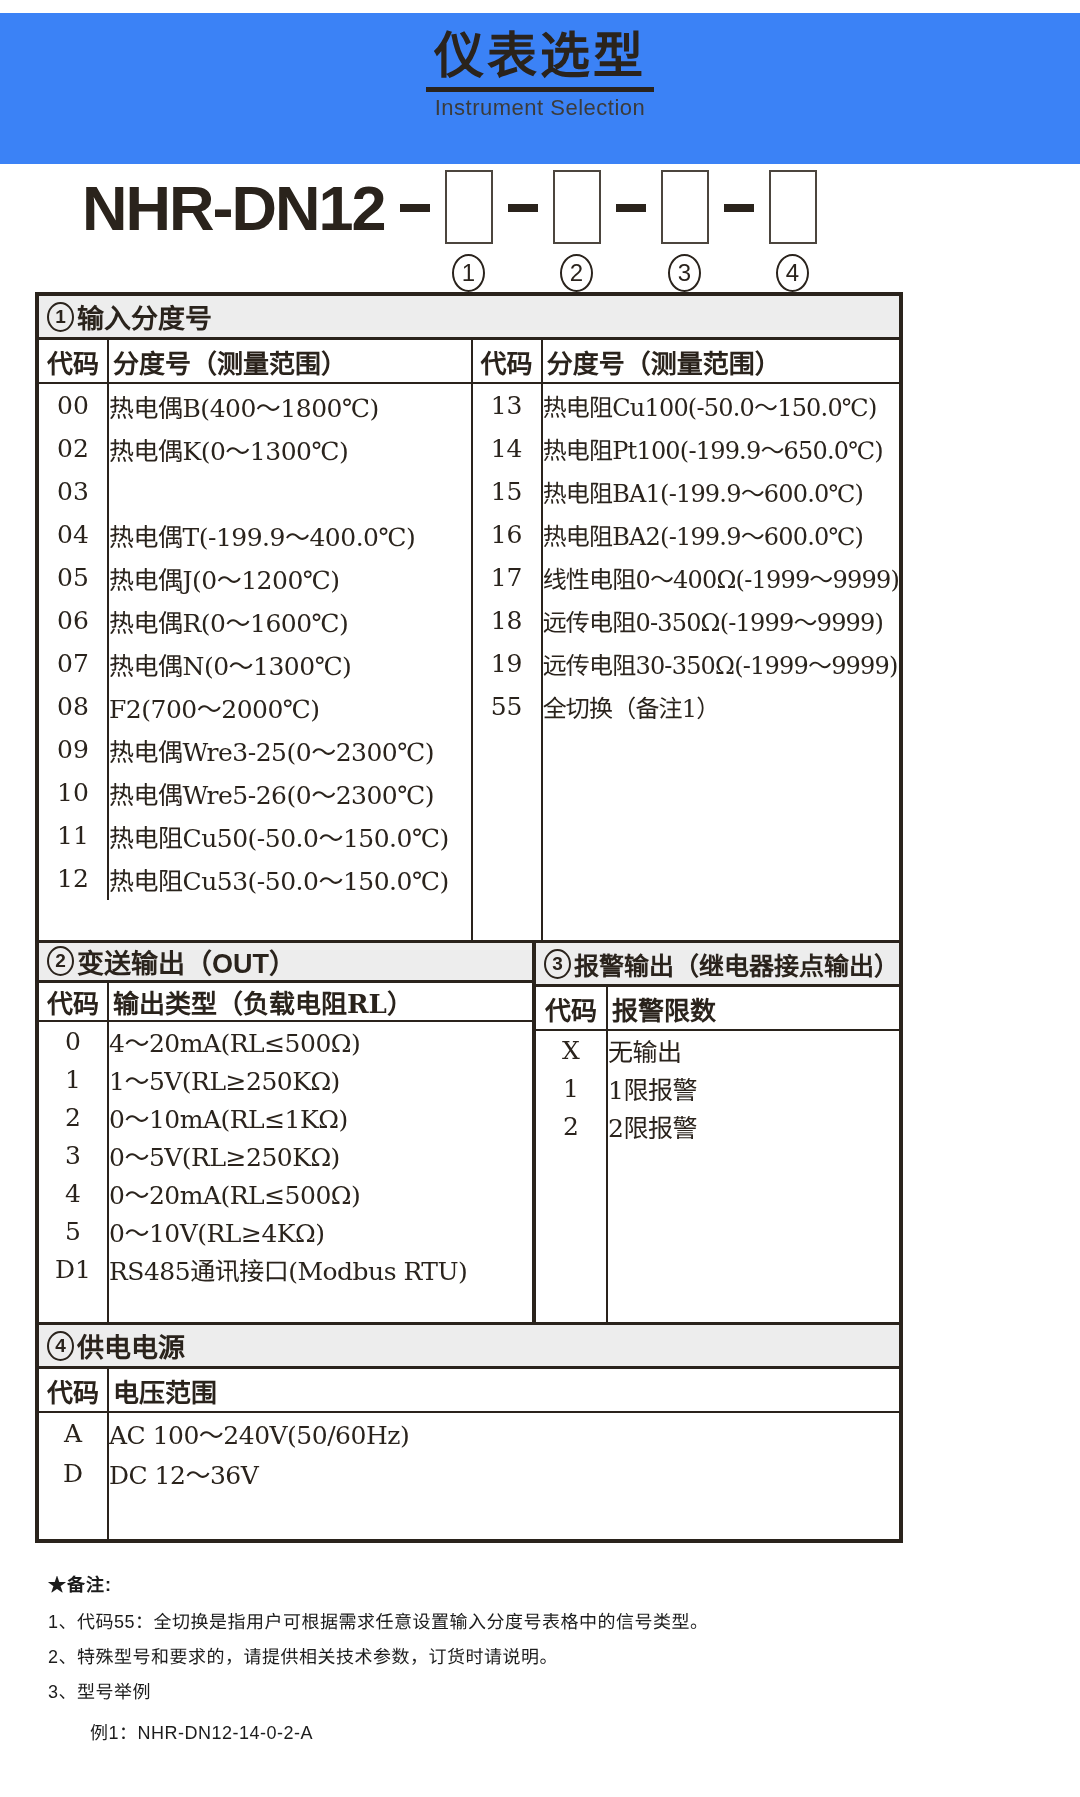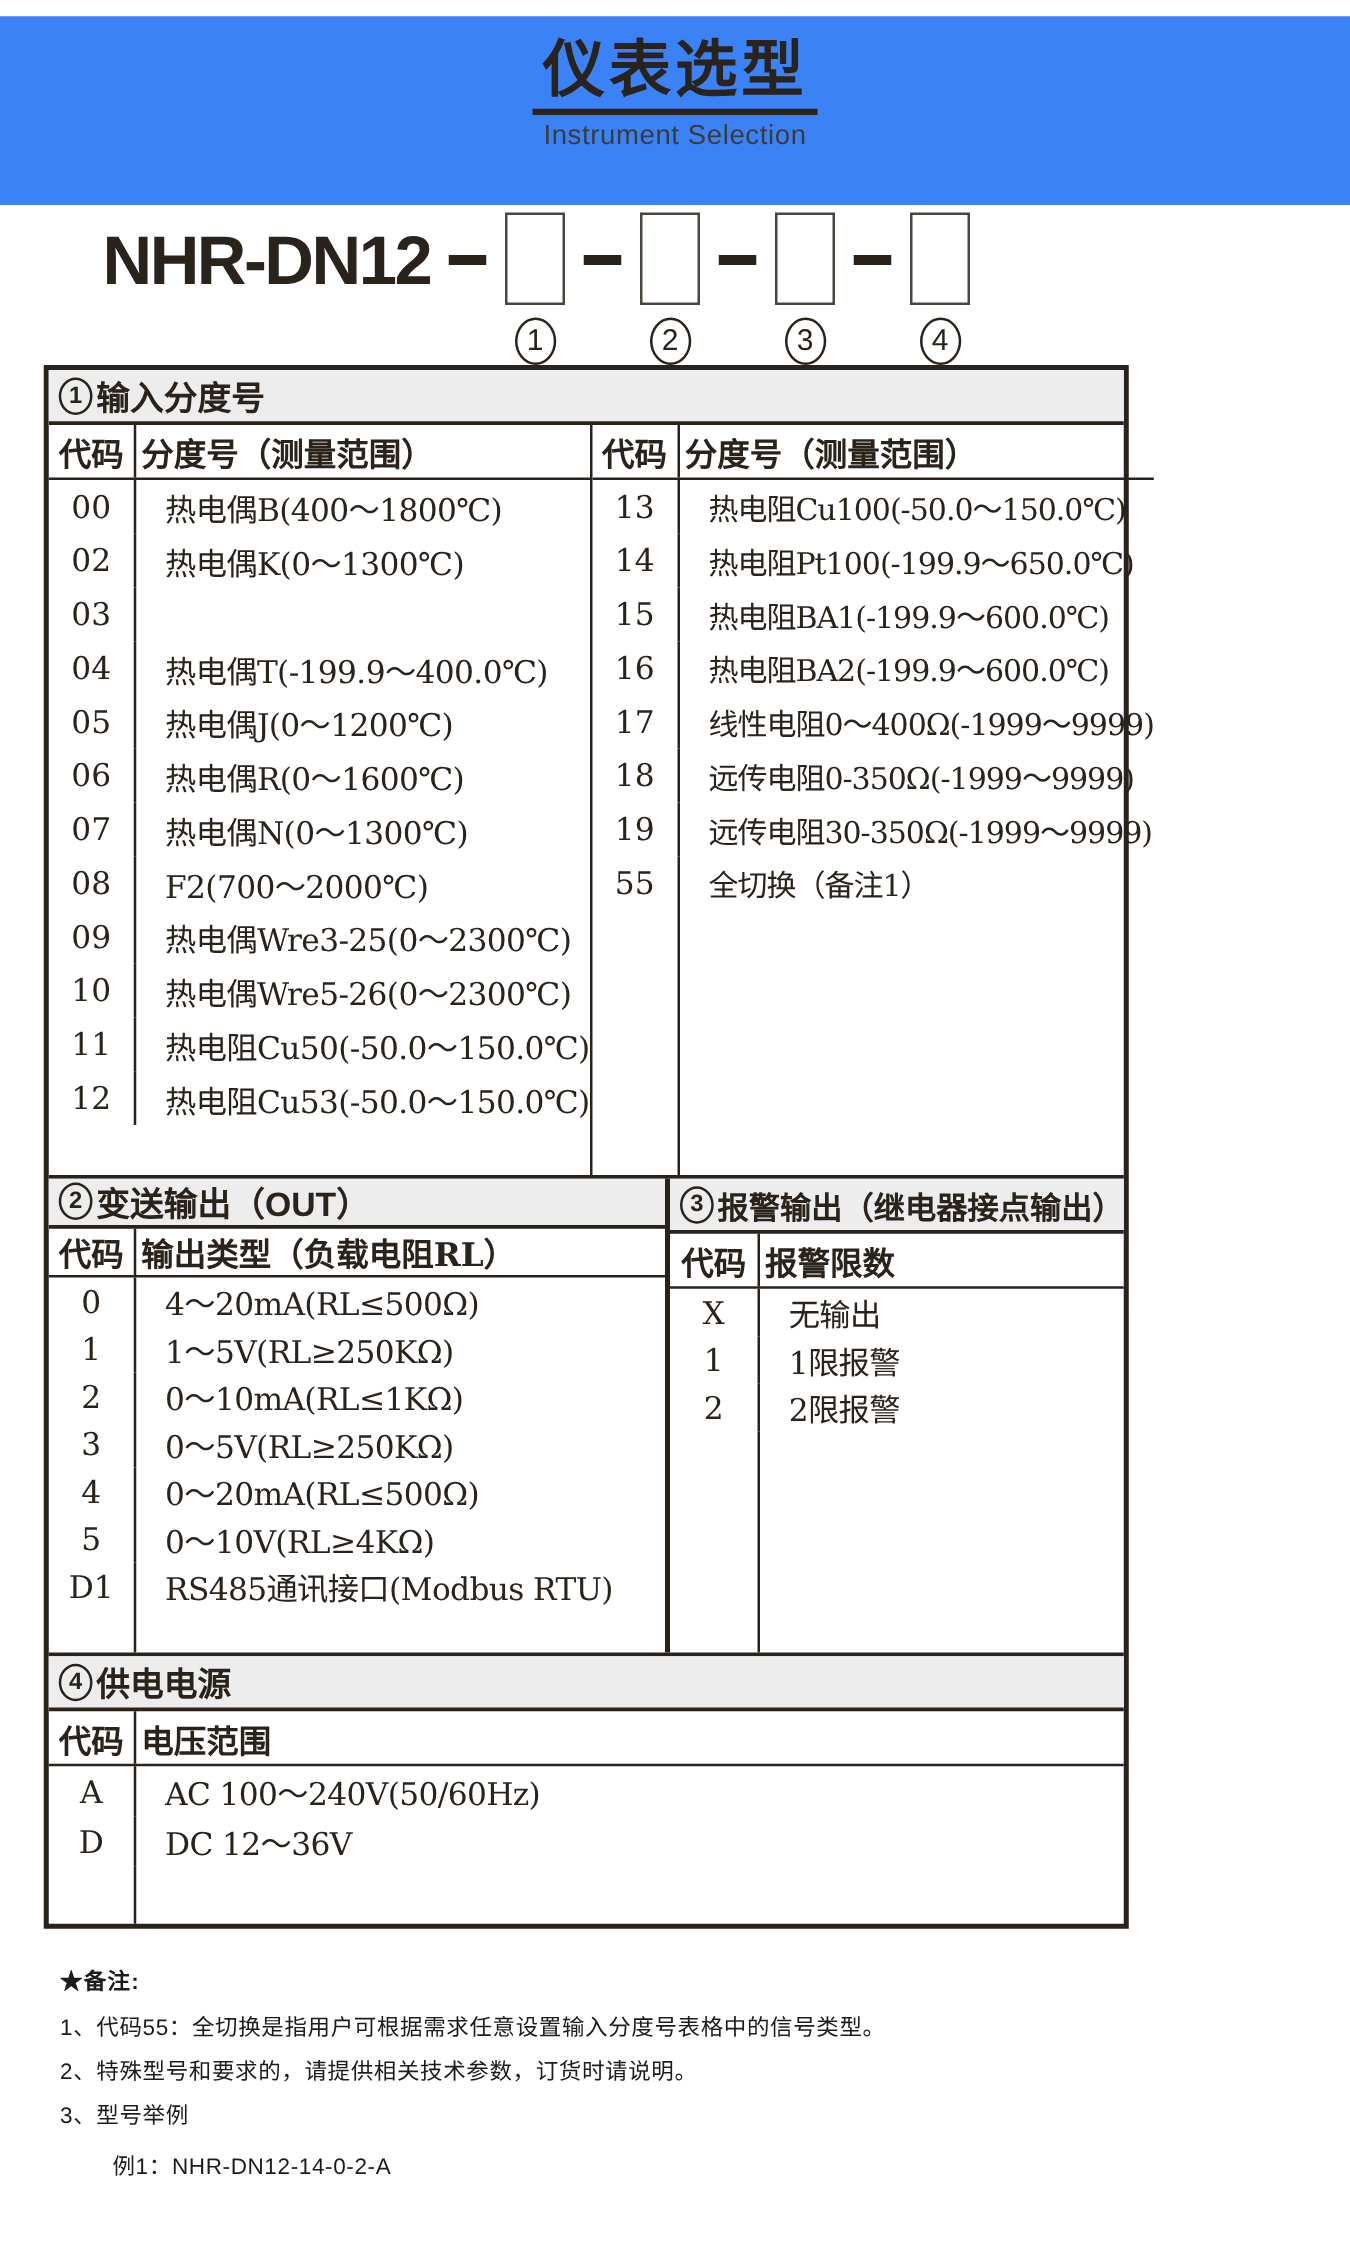--- a/index.html
+++ b/index.html
@@ -20,21 +20,21 @@
     border-bottom:5px solid #2a231c;
   }
   .title-sub {
     margin-top:3px; font-family:"Liberation Sans", sans-serif;
     font-size:22px; color:#3b3b3b; letter-spacing:0.5px;
   }
   
   .model-row { position:absolute; top:170px; left:82px; display:flex; align-items:flex-start; }
   .model-prefix {
     font-family:"Liberation Sans", sans-serif; font-weight:bold;
-    font-size:55px; line-height:76px; letter-spacing:-2px;
+    font-size:63px; line-height:76px; letter-spacing:-2px;
   }
   .model-dash { width:30px; height:8px; background:#2a231c; margin:34px 15px 0 15px; }
   .model-slot { display:flex; flex-direction:column; align-items:center; }
   .model-box { width:48px; height:74px; border:2px solid #4c453e; background:#fff; }
   .circ-num {
     margin-top:10px; width:33px; height:38px; border:2px solid #2a231c; border-radius:50%;
     display:flex; align-items:center; justify-content:center;
     font-family:"Liberation Sans", sans-serif; font-size:24px; font-weight:normal;
   }
   
@@ -53,21 +53,21 @@
     display:inline-flex; align-items:center; justify-content:center;
     font-size:19px; margin-right:3px; flex:0 0 auto;
   }
   .band.small { font-size:25px; }
   .thead { display:flex; height:44px; border-bottom:2px solid #2a231c; font-weight:bold; }
   .th-code {
     width:70px; border-right:2px solid #2a231c; display:flex;
     align-items:center; justify-content:center; font-size:26px; flex:0 0 auto;
   }
   .th-desc { flex:1; display:flex; align-items:center; padding-left:4px; font-size:26px; white-space:nowrap; }
-  .trow { display:flex; flex:0 0 auto;gap:23px; }
+  .trow { display:flex; flex:0 0 auto; }
   .td-code {
     width:70px; border-right:2px solid #2a231c; display:flex;
     align-items:center; justify-content:center; font-size:25px; flex:0 0 auto;
   }
   .td-desc {
     flex:1; display:flex; align-items:center; 
     font-size:25px; letter-spacing:-0.5px; white-space:nowrap; overflow:hidden;
   }
   .trow.filler { flex:1 1 auto; }
   

